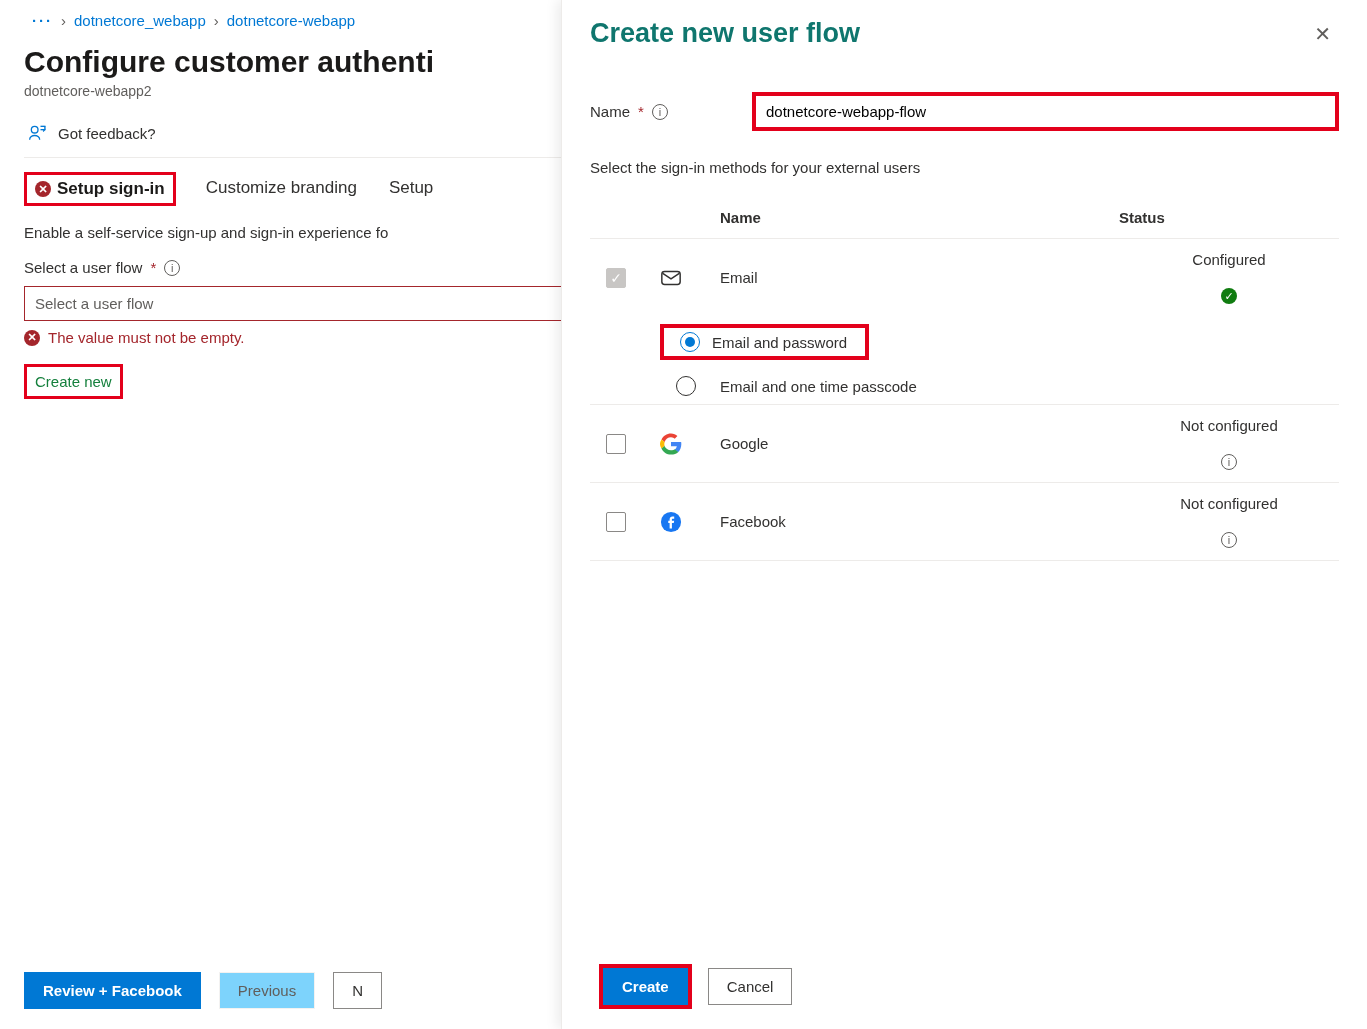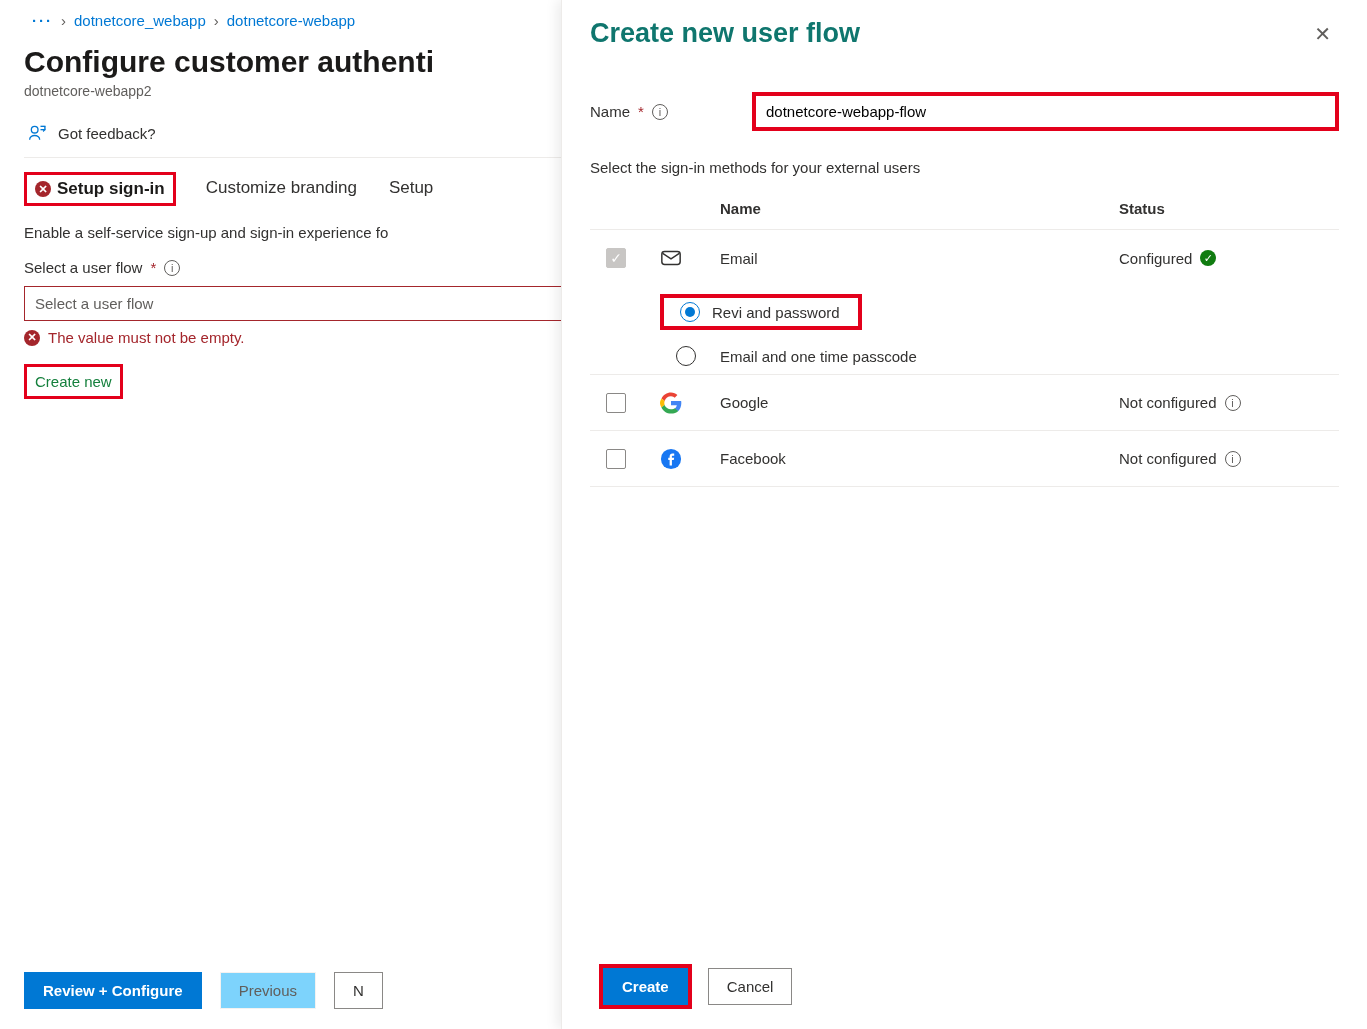--- a/index.html
+++ b/index.html
@@ -156,21 +156,21 @@
     padding: 0;
   }
   .name-input {
     width: 100%;
     border: none;
     padding: 7px 10px;
     font-size: 15px;
     font-family: inherit;
     outline: none;
   }
-  .section-desc { font-size: 15px; color: #323130; margin-bottom: 12px; }
+  .section-desc { font-size: 15px; color: #323130; margin-bottom: 21px; }
   .grid {
     width: 100%;
   }
   .grid-header, .grid-row {
     display: grid;
     grid-template-columns: 70px 60px 1fr 220px;
     align-items: center;
     padding: 12px 0;
   }
   .grid-header { border-bottom: 1px solid #edebe9; font-weight: 600; padding: 12px 0; }
@@ -195,21 +195,21 @@
   .radio {
     width: 20px; height: 20px; border-radius: 50%;
     border: 1px solid #323130; display: inline-flex; align-items: center; justify-content: center;
     margin-left: 16px;
   }
   .radio.selected { border-color: #0078d4; }
   .radio.selected::after {
     content: ""; width: 10px; height: 10px; border-radius: 50%; background: #0078d4;
   }
   .provider-icon { width: 22px; height: 22px; display: inline-flex; align-items: center; justify-content: center; }
-  .status-cell { display: flex; align-items: center; gap: 8px; font-size: 15px; }
+  .status-cell { display: flex; align-items: center; gap: 20px; font-size: 15px; flex-direction: column; }
   .ok-badge {
     width: 16px; height: 16px; border-radius: 50%; background: #107c10; color: #fff;
     display: inline-flex; align-items: center; justify-content: center; font-size: 11px;
   }
   .hl-box { border: 4px solid #e3001b; padding: 4px 10px 4px 0; display: inline-flex; align-items: center; gap: 12px; }
   .panel-footer {
     padding: 18px 28px 24px;
     display: flex; gap: 20px; align-items: center;
   }
   .panel-footer .btn.primary.hl { outline: 4px solid #e3001b; outline-offset: 0; margin-left: 13px; }
@@ -253,21 +253,21 @@
     <span class="info-icon">i</span>
   </div>
   <div class="select-box">Select a user flow</div>
   <div class="error-row">
     <span class="error-circle">✕</span>
     <span>The value must not be empty.</span>
   </div>
   <span class="create-new-link">Create new</span>
 
   <div class="bottom-bar">
-    <button class="btn primary">Review + Configure</button>
+    <button class="btn primary">Review + Facebook</button>
     <button class="btn muted">Previous</button>
     <button class="btn">N</button>
   </div>
 </div>
 
 <div class="panel">
   <div class="panel-header">
     <div class="panel-title">Create new user flow</div>
     <div class="close-x">✕</div>
   </div>
@@ -304,21 +304,21 @@
           <span class="status-cell">
             <span>Configured</span>
             <span class="ok-badge">✓</span>
           </span>
         </div>
         <div class="sub-row">
           <span></span>
           <span style="grid-column:2/4;">
             <span class="hl-box">
               <span class="radio selected"></span>
-              <span style="padding-right:8px;">Revi and password</span>
+              <span style="padding-right:8px;">Email and password</span>
             </span>
           </span>
         </div>
         <div class="sub-row">
           <span></span>
           <span class="radio"></span>
           <span>Email and one time passcode</span>
           <span></span>
         </div>
       </div>

